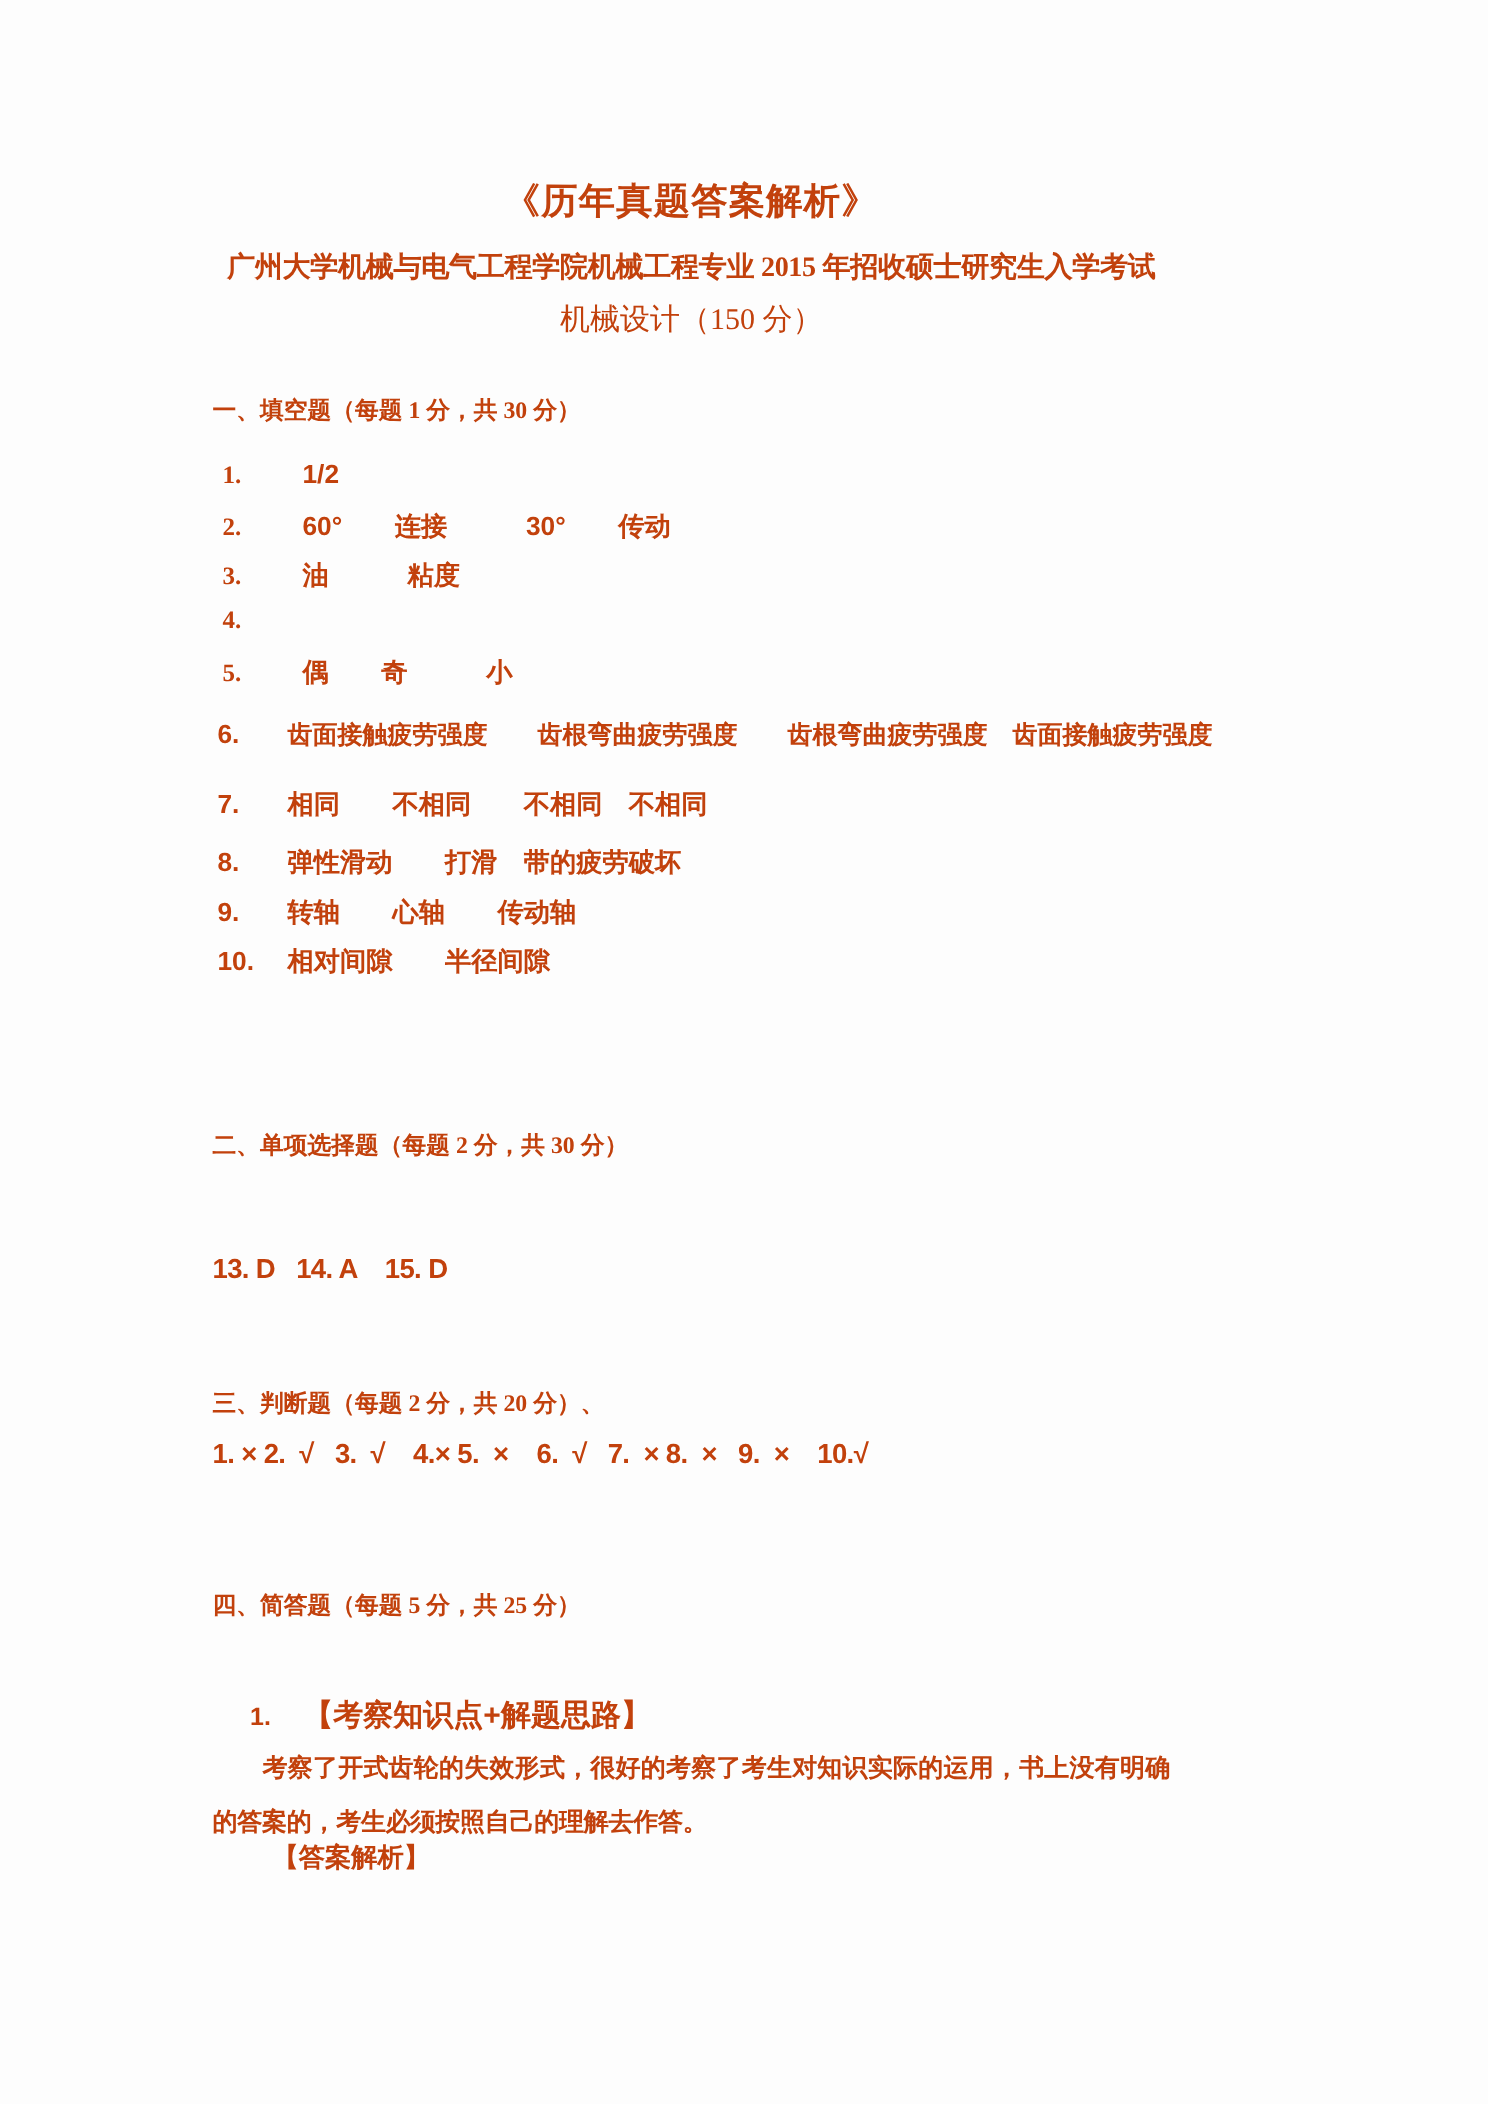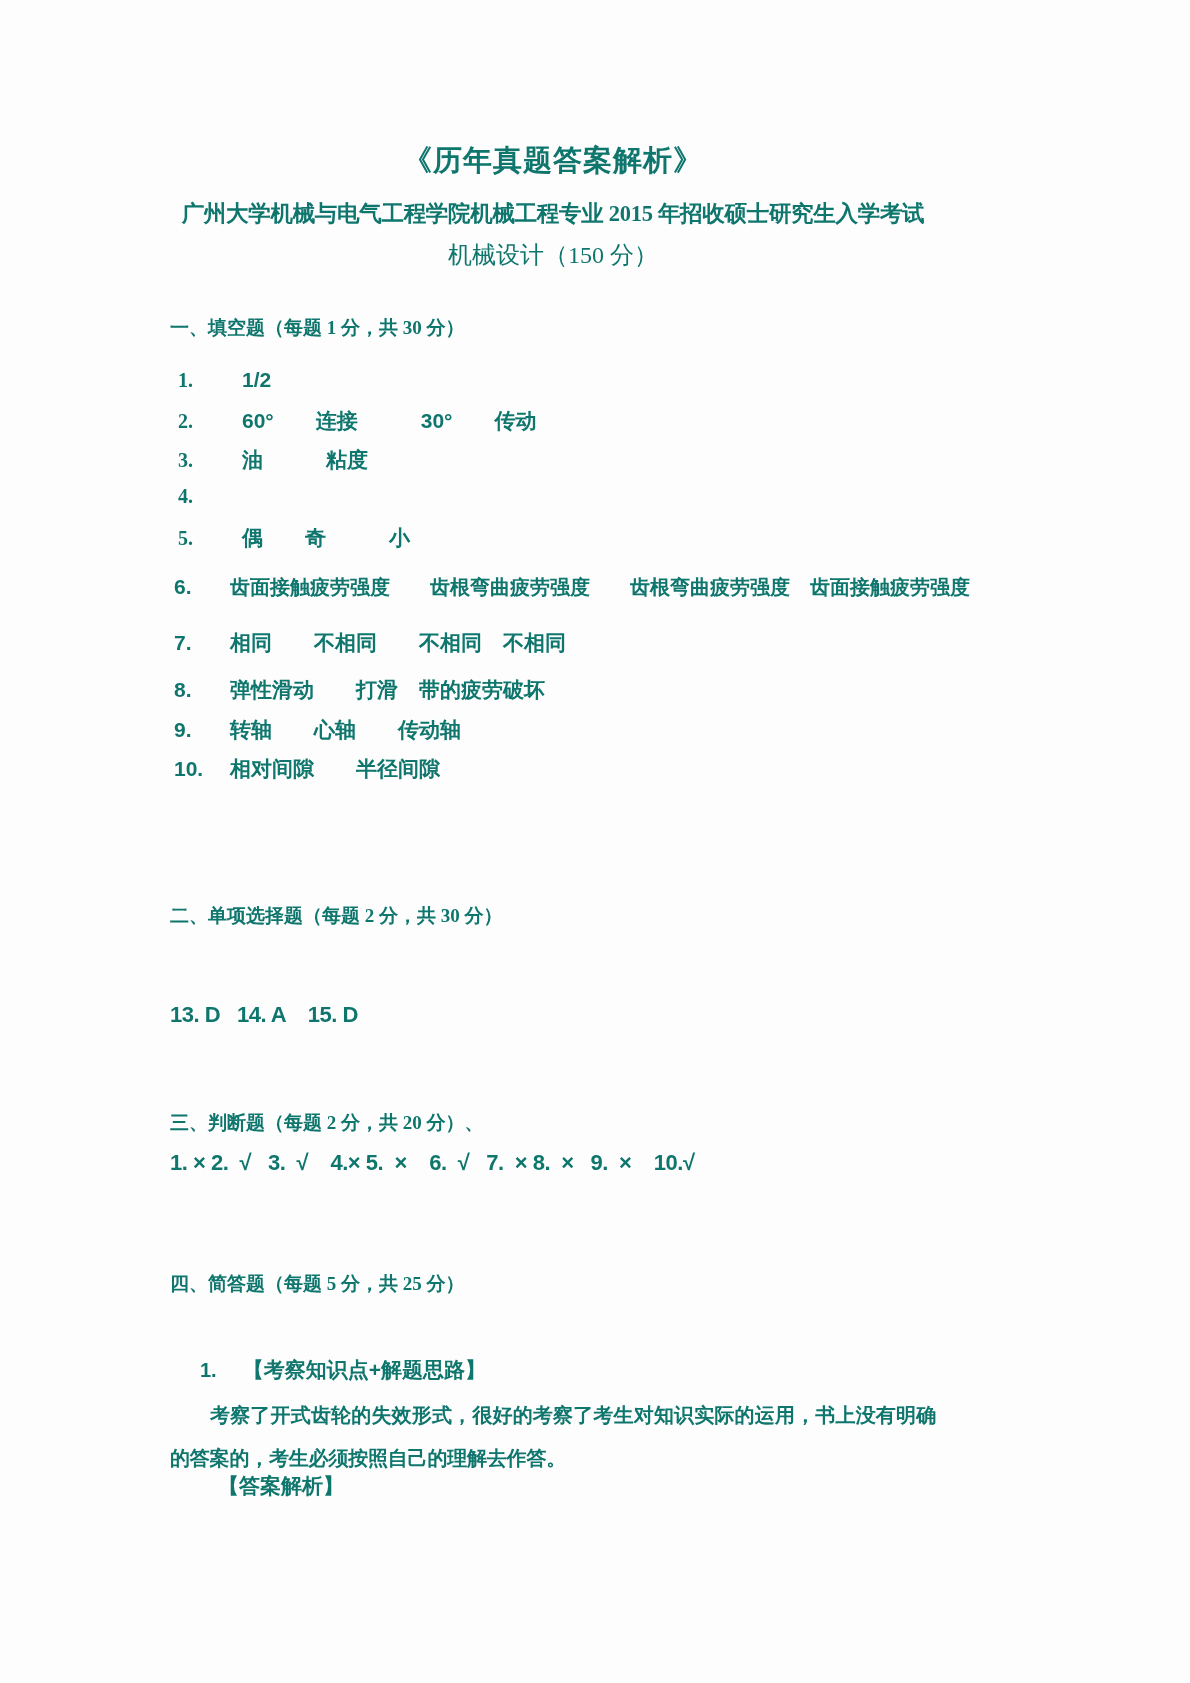--- a/index.html
+++ b/index.html
@@ -2,21 +2,21 @@
 <html><head>
 <meta charset="utf-8">
 <style>
   html,body{margin:0;padding:0;background:#e9e9e9;}
   .page{
     position:relative;
     width:1190px;height:1683px;
     background:#fdfdfd;
     overflow:hidden;
     font-family:"Liberation Serif", serif;
-    color:#0f766e;
+    color:#c2410c;
   }
   .doc{position:absolute;left:170px;top:0;width:766px;}
   .abs{position:absolute;left:0;right:0;}
 
   .doc-title{
     top:141px;text-align:center;
     font-size:29px;font-weight:700;letter-spacing:1px;
   }
   .doc-sub1{
     top:198px;text-align:center;white-space:nowrap;
@@ -71,21 +71,21 @@
   }
   .sa-item{
     top:1356px;display:flex;align-items:baseline;
     font-size:20px;font-weight:700;
     font-family:"Liberation Sans", sans-serif;
   }
   .sa-item .num{
     margin-left:30px;
     font-family:"Liberation Sans", sans-serif;font-weight:700;
   }
-  .sa-item .label{margin-left:26px;font-size:21px;text-align:center;}
+  .sa-item .label{margin-left:26px;font-size:24px;text-align:center;}
   .sa-para{
     top:1394px;
     font-size:20px;font-weight:700;
     font-family:"Liberation Sans", sans-serif;
     line-height:43px;text-align:justify;text-indent:2em;
     letter-spacing:-0.2px;
   }
   .sa-answer-label{
     top:1472px;margin-left:48px;
     font-size:21px;font-weight:700;

